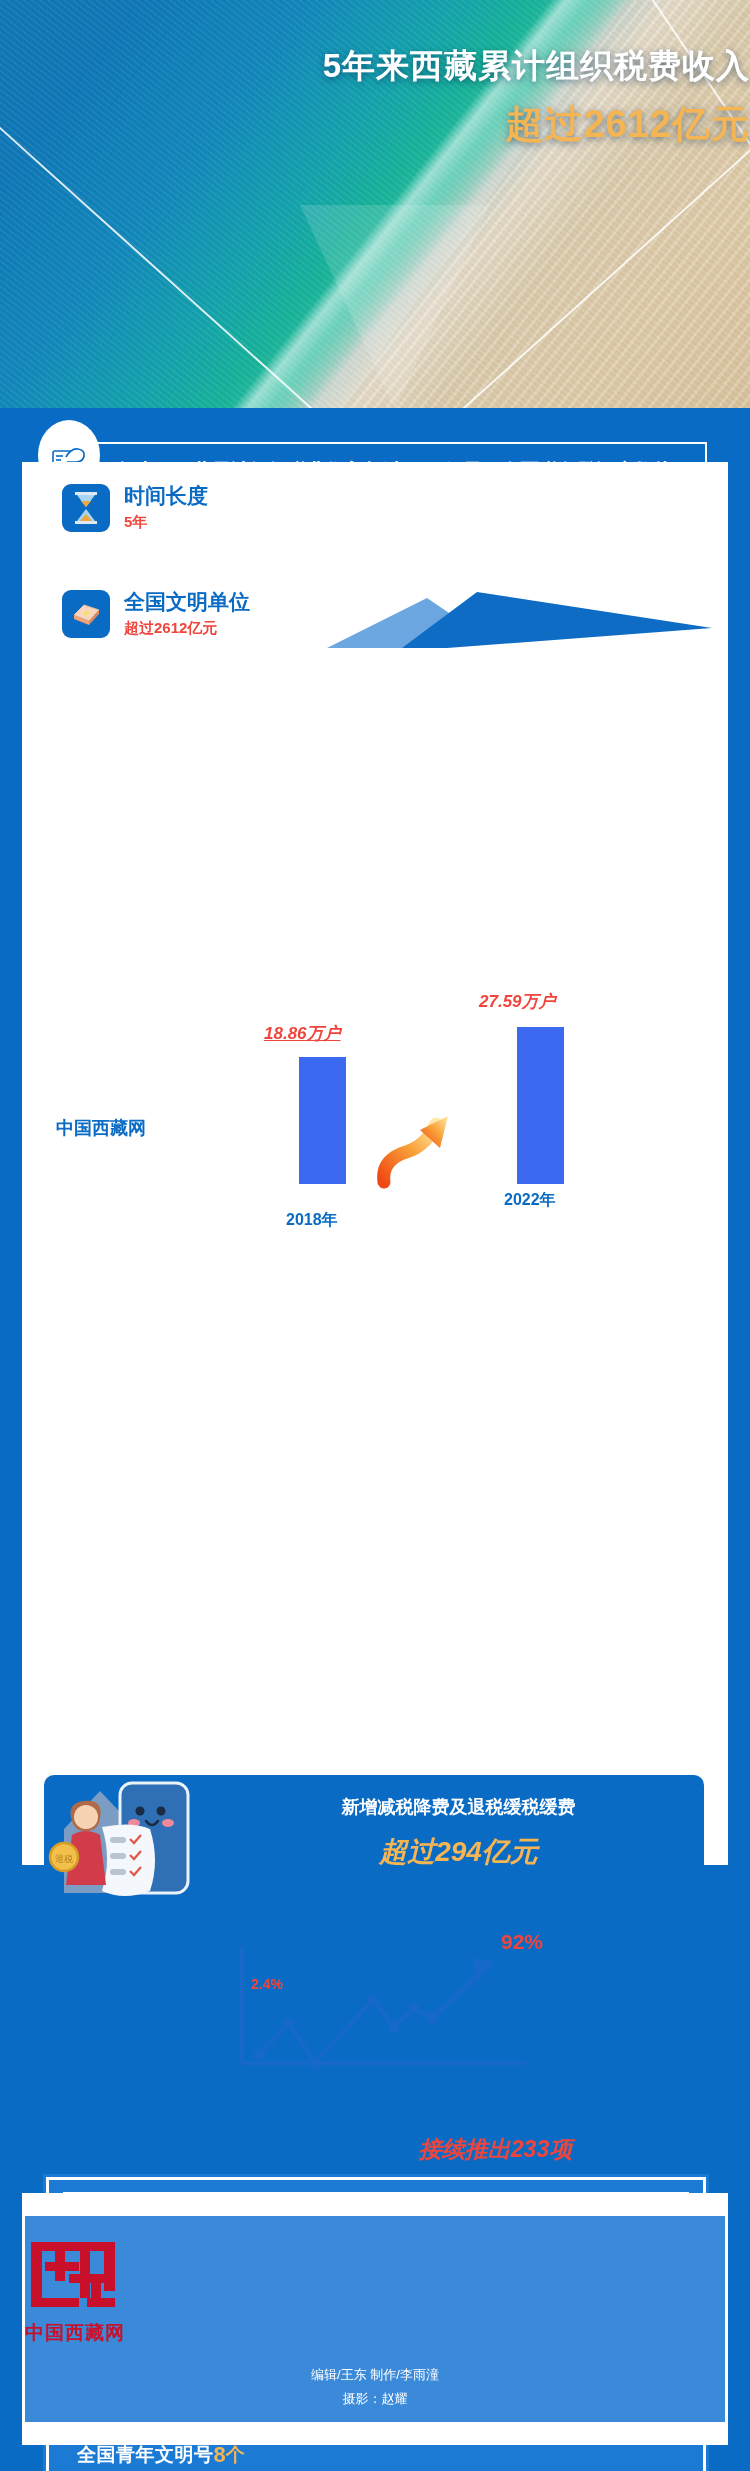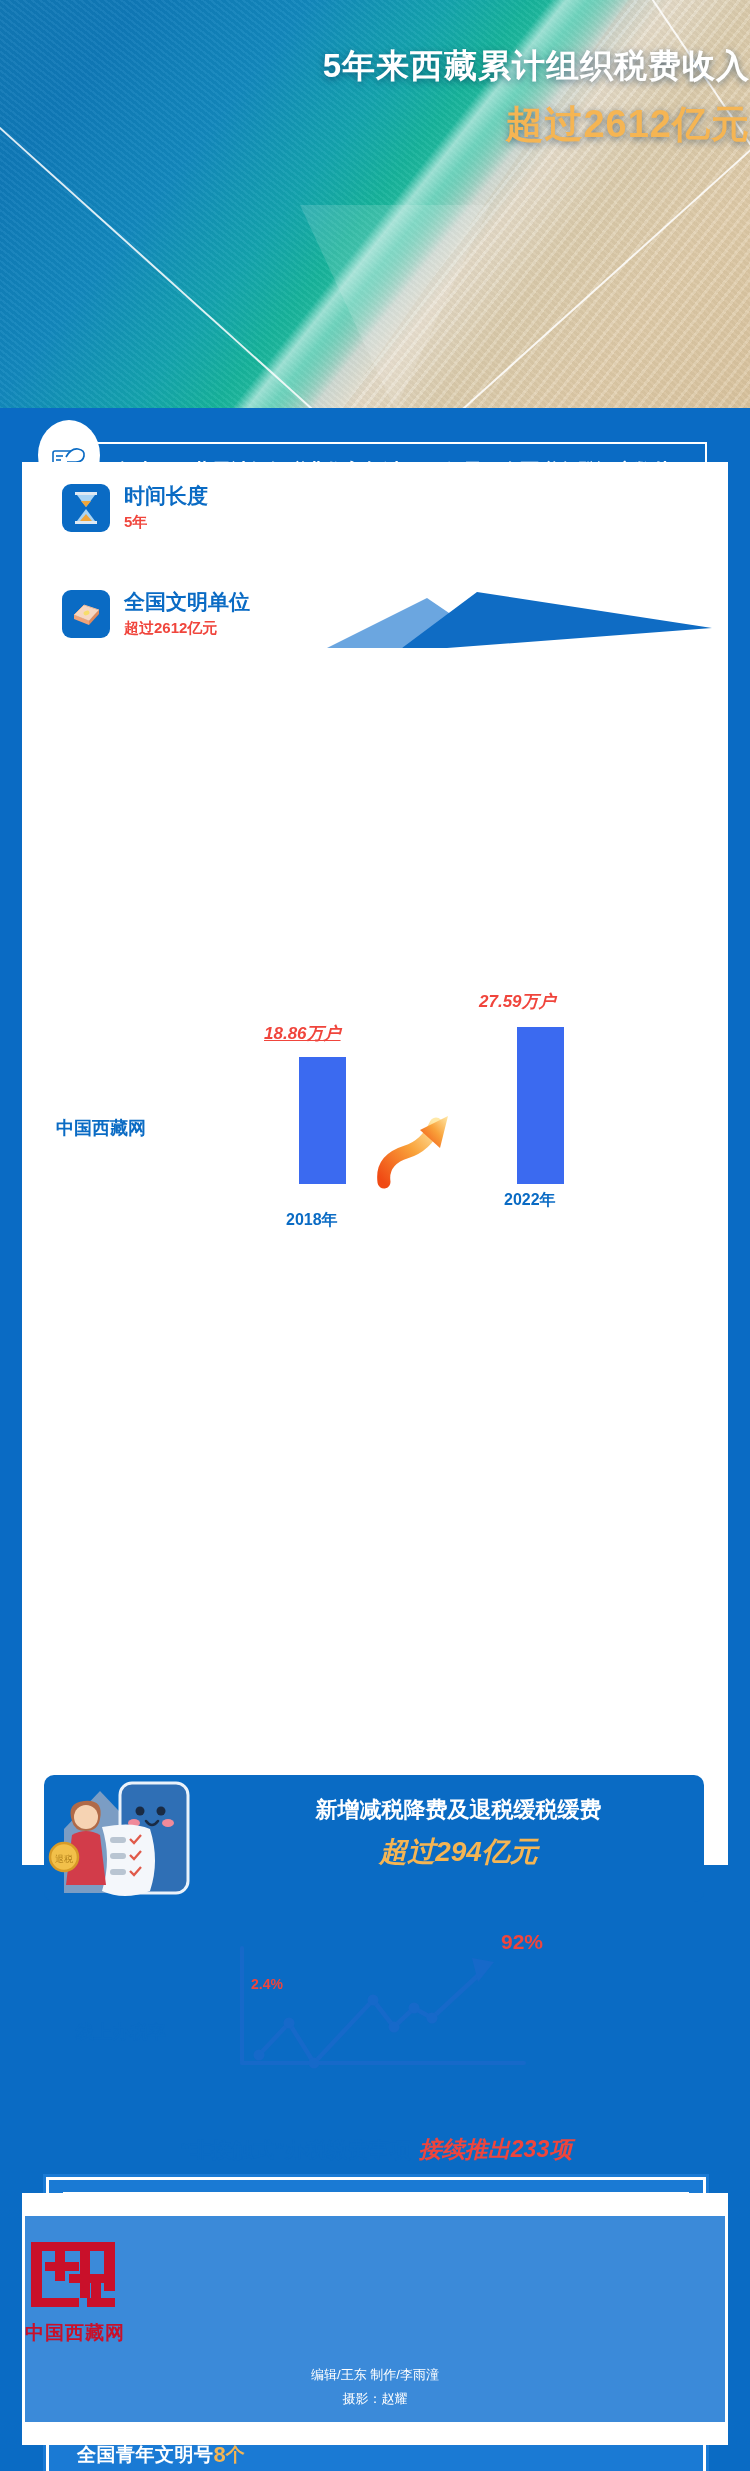--- a/index.html
+++ b/index.html
@@ -110,21 +110,21 @@
   .arrow-up { position:absolute; left:330px; top:112px; width:100px; height:95px; }
 
   
   .banner {
     position:absolute; left:22px; top:1313px; width:660px; height:127px;
     background:#0a6bc4; border-radius:10px;
   }
   .banner-art { position:absolute; left:-2px; top:-6px; width:170px; height:135px; }
   .banner-t1 {
     position:absolute; left:185px; top:20px; right:16px; text-align:center;
-    color:#fff; font-size:22px; font-weight:bold;
+    color:#fff; font-size:18px; font-weight:bold;
   }
   .banner-t2 {
     position:absolute; left:185px; top:58px; right:16px; text-align:center;
     color:#f5b553; font-size:28px; font-weight:bold; font-style:italic;
   }
 
   
   .linechart { position:absolute; left:24px; top:1468px; width:660px; height:200px; }
   .lc-label { position:absolute; left:30px; top:90px; font-size:18px; font-weight:bold; color:#0a6bc4; }
   .lc-p1 { position:absolute; left:205px; top:46px; font-size:14px; font-weight:bold; color:#f0453c; }

